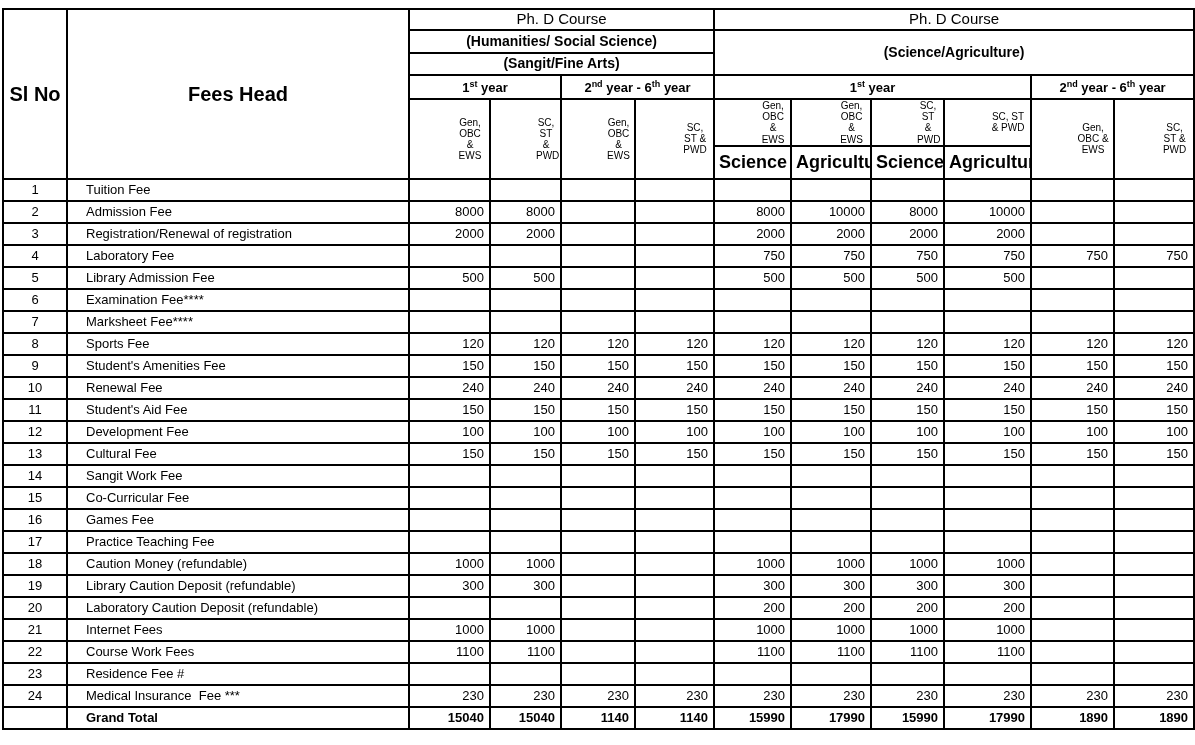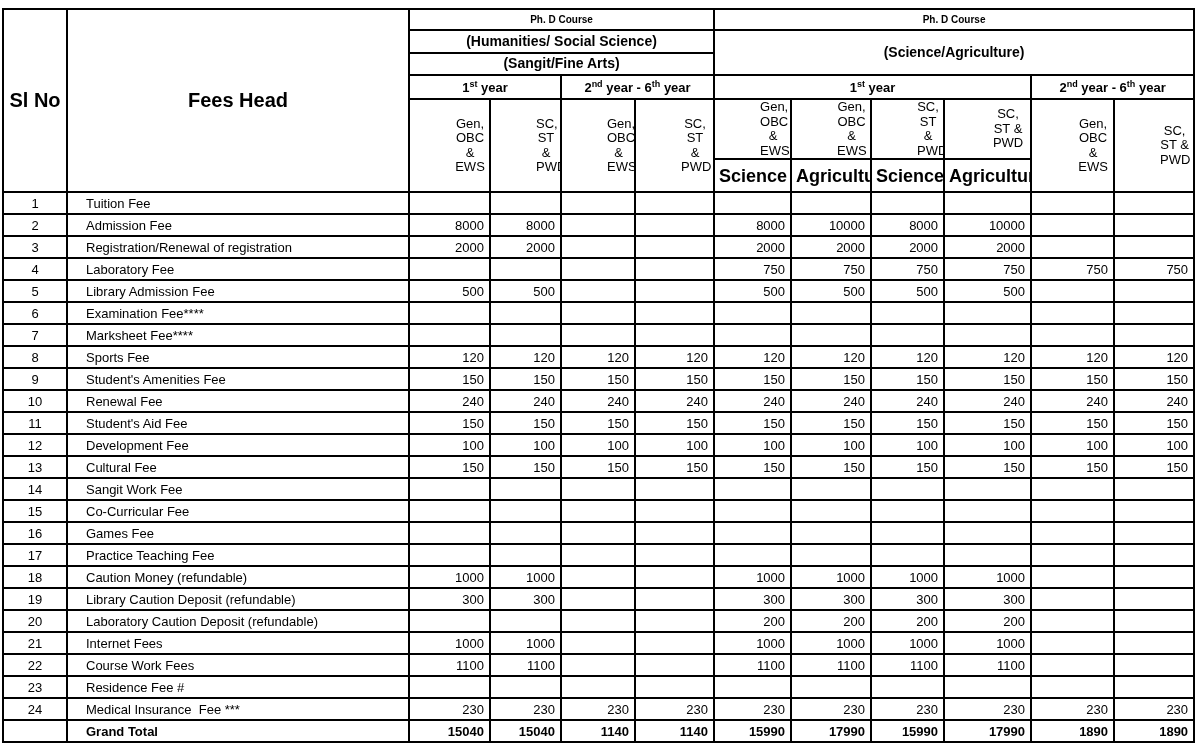--- a/index.html
+++ b/index.html
@@ -21,26 +21,26 @@
   .fees th, .fees td {
     border: 2px solid #000;
     padding: 0 4px;
     overflow: hidden;
     vertical-align: middle;
   }
   .fees thead th {
     text-align: center;
     line-height: 1.12;
   }
-  th.title    { font-weight: bold; font-size: 10px; }
+  th.title    { font-weight: normal; font-size: 15px; }
   th.subtitle { font-weight: bold; font-size: 14px; }
   th.colhead  { font-weight: bold; font-size: 20px; }
   th.yearhead { font-weight: bold; font-size: 13px; }
   th.yearhead sup { font-size: 9px; }
-  th.group    { font-weight: normal; font-size: 13px; padding-left: 45px; }
+  th.group    { font-weight: normal; font-size: 10px; padding-left: 45px; }
   th.stream   { font-weight: bold; font-size: 18px; }
 
   tr.hr-a { height: 21px; }
   tr.hr-b { height: 23px; margin-left: 44px; }
   tr.hr-c { height: 22px; }
   tr.hr-d { height: 24px; padding-left: 48px; }
   tr.hr-e { height: 37px; }
   tr.hr-f { height: 33px; }
 
   tbody tr { height: 22px; }

